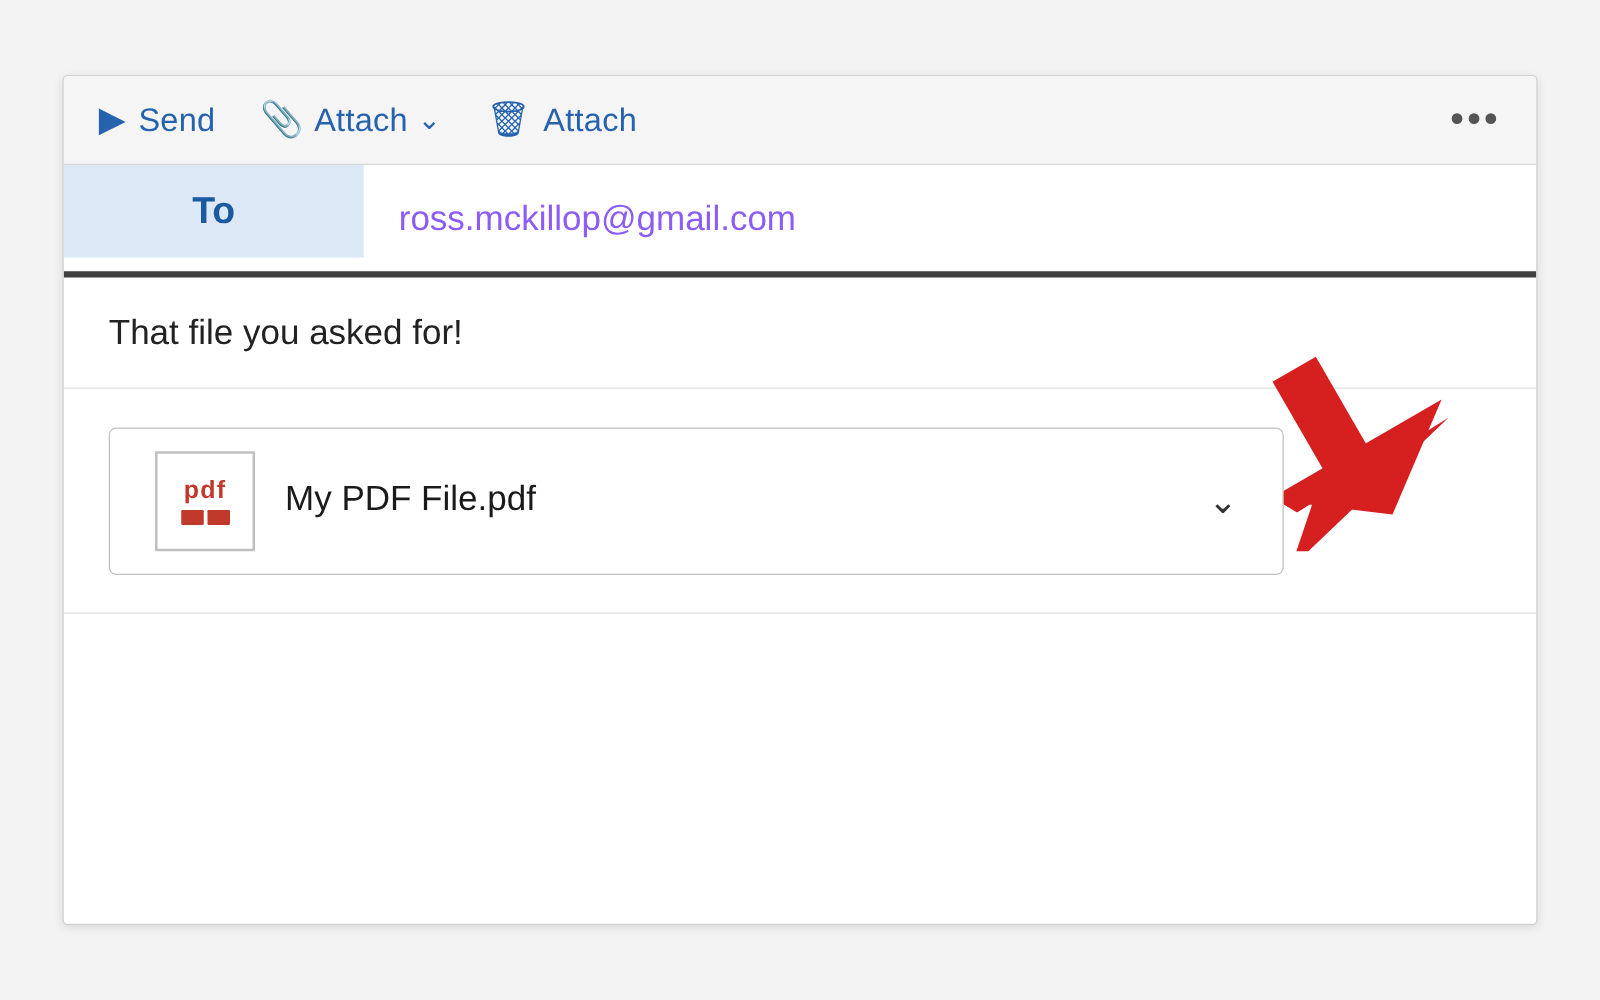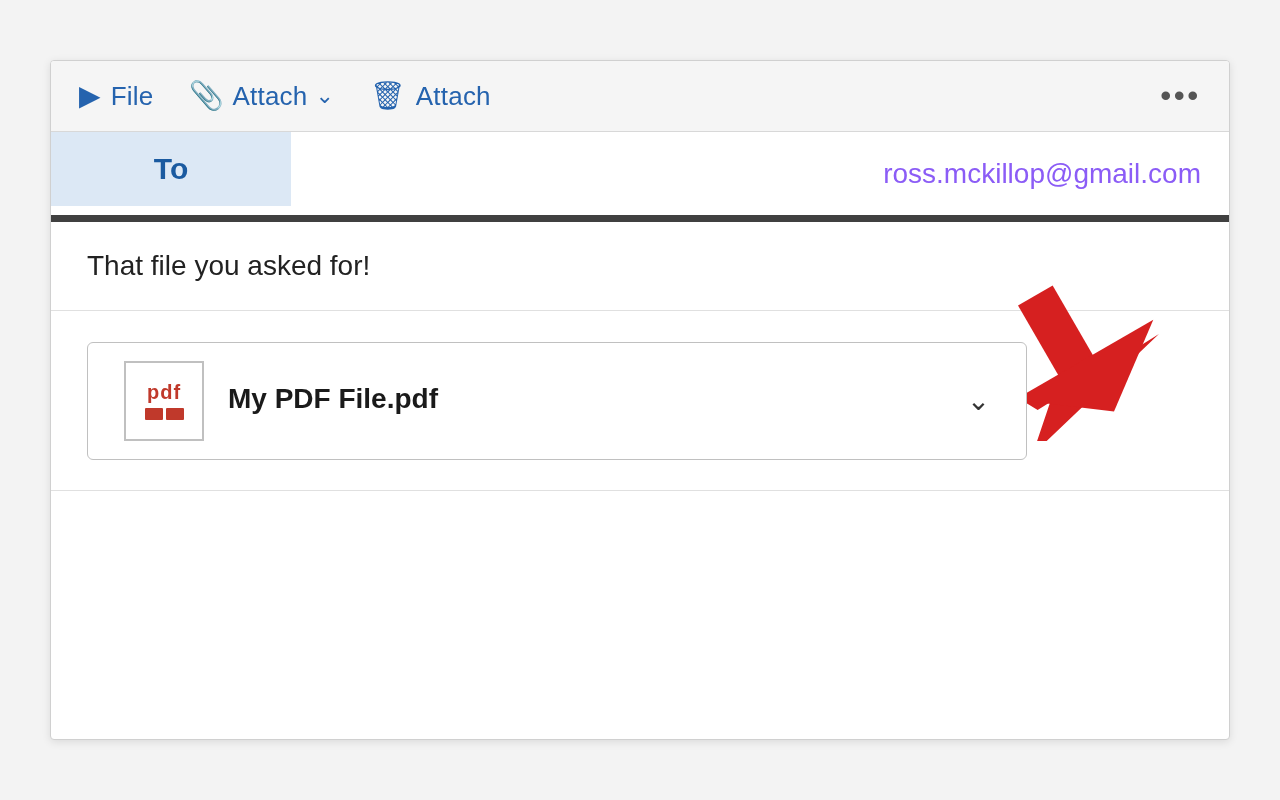--- a/index.html
+++ b/index.html
@@ -85,23 +85,22 @@
       cursor: pointer;
       font-weight: 700;
       letter-spacing: 3px;
       margin-left: 8px;
     }
 
     
     .to-row {
       display: flex;
       align-items: center;
-      border-bottom: 7px solid #404040;
+      border-bottom: 5px solid #404040;
       min-height: 90px;
-      text-align: right;
     }
 
     .to-label {
       background: #dce8f5;
       color: #1a5aa0;
       font-size: 30px;
       font-weight: 600;
       min-width: 240px;
       height: 100%;
       display: flex;
@@ -183,21 +182,21 @@
       border-radius: 1px;
     }
 
     .attachment-info {
       flex: 1;
     }
 
     .attachment-name {
       font-size: 28px;
       color: #1a1a1a;
-      font-weight: 700;
+      font-weight: 400;
       margin-bottom: 4px;
     }
 
     .attachment-size {
       font-size: 22px;
       color: #555;
     }
 
     .attachment-chevron {
       font-size: 28px;
@@ -220,21 +219,21 @@
     }
   </style>
 </head>
 <body>
 
 <div class="email-compose-container">
 
   <div class="toolbar">
     <button class="toolbar-btn">
       <span class="icon">▶</span>
-      <span class="label">File</span>
+      <span class="label">Send</span>
     </button>
 
     <button class="toolbar-btn toolbar-attach">
       <span class="icon">📎</span>
       <span class="label">Attach</span>
       <span class="chevron">⌄</span>
     </button>
 
     <button class="toolbar-btn">
       <span class="icon">🗑</span>

